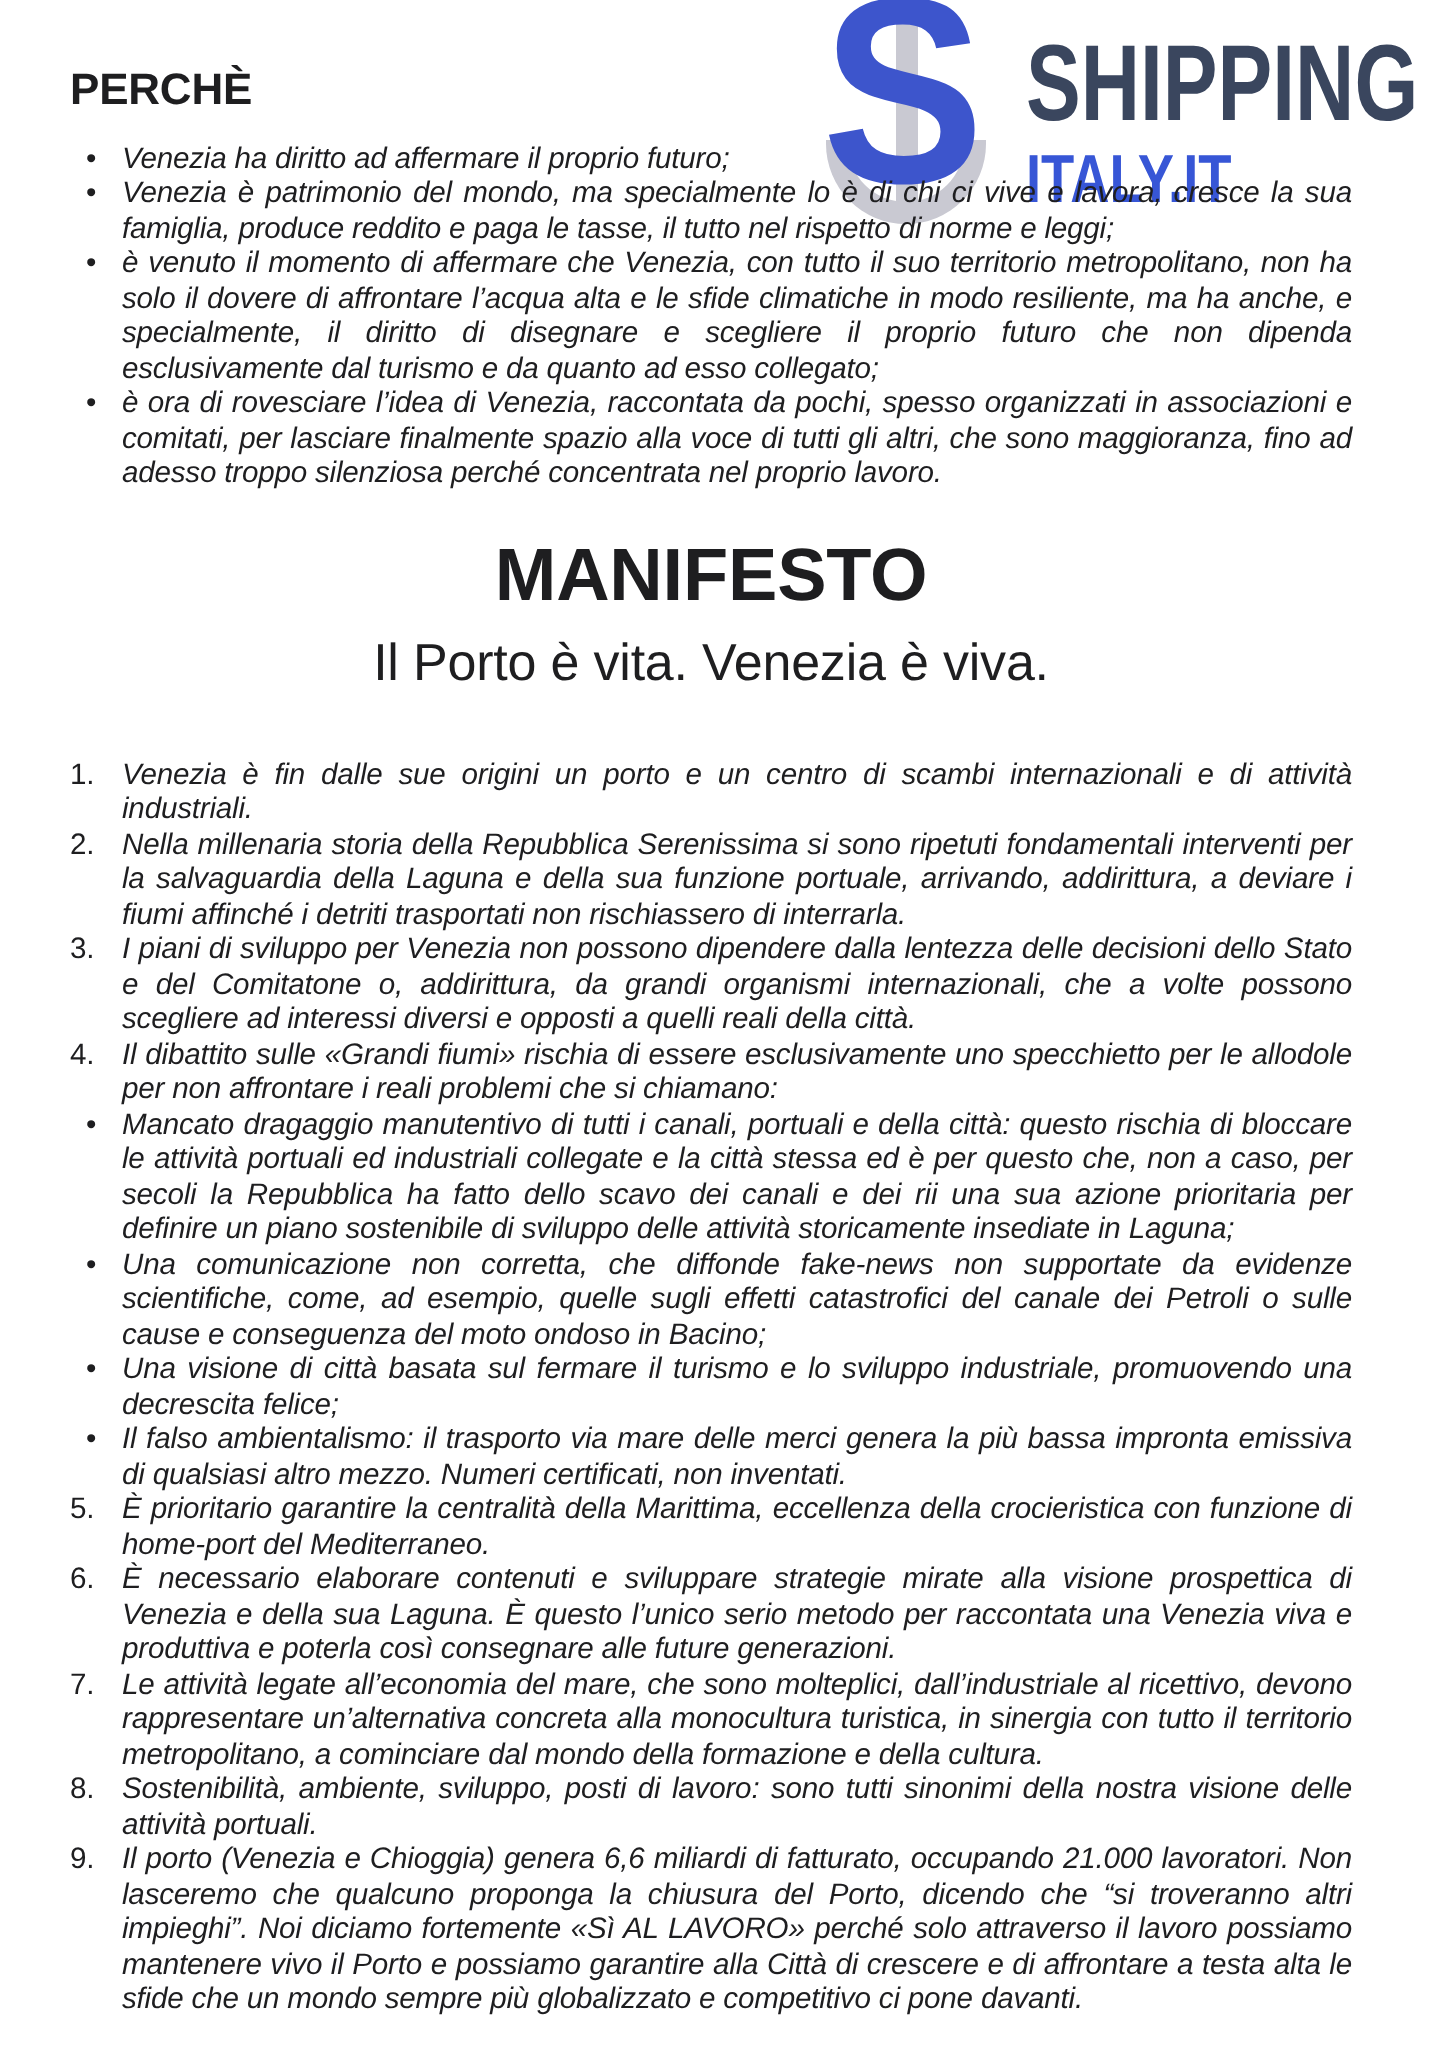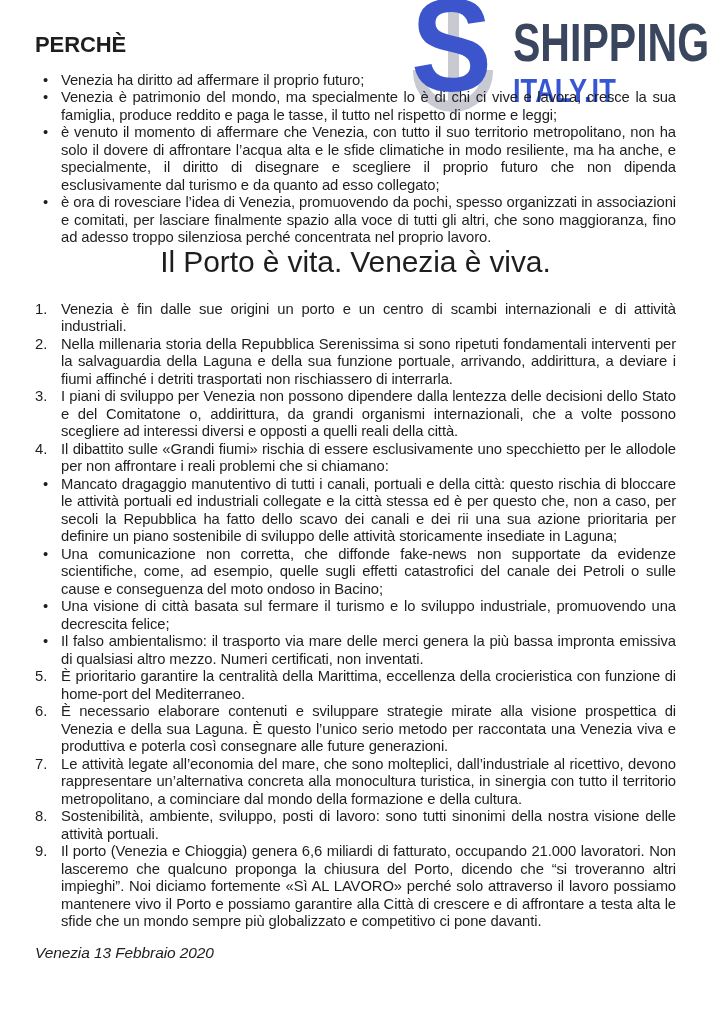--- a/index.html
+++ b/index.html
@@ -103,34 +103,35 @@
   .marker {
     flex: 0 0 26px;
     padding-left: 0;
   }
   .row.bullet .marker {
     padding-left: 8px;
   }
   .text {
     flex: 1;
     text-align: justify;
+    font-style: italic;
   }
   .manifesto-title {
     text-align: center;
     font-size: 37px;
     font-weight: 700;
     line-height: 1;
     margin: 22px 0 12px 0;
   }
   .manifesto-subtitle {
     text-align: center;
-    font-size: 30px;
+    font-size: 26px;
     font-weight: 400;
     line-height: 1;
-    margin: 0 0 24px 0;
+    margin: 0 0 36px 0;
   }
   .date-line {
     font-style: italic;
     font-size: 15.5px;
     margin-top: 13px;
   }
 </style>
 </head>
 <body>
 
@@ -160,24 +161,25 @@
       <div class="row bullet">
         <span class="marker">•</span>
         <span class="text">Venezia è patrimonio del mondo, ma specialmente lo è di chi ci vive e lavora, cresce la sua famiglia, produce reddito e paga le tasse, il tutto nel rispetto di norme e leggi;</span>
       </div>
       <div class="row bullet">
         <span class="marker">•</span>
         <span class="text">è venuto il momento di affermare che Venezia, con tutto il suo territorio metropolitano, non ha solo il dovere di affrontare l’acqua alta e le sfide climatiche in modo resiliente, ma ha anche, e specialmente, il diritto di disegnare e scegliere il proprio futuro che non dipenda esclusivamente dal turismo e da quanto ad esso collegato;</span>
       </div>
       <div class="row bullet">
         <span class="marker">•</span>
-        <span class="text">è ora di rovesciare l’idea di Venezia, promuovendo da pochi, spesso organizzati in associazioni e comitati, per lasciare finalmente spazio alla voce di tutti gli altri, che sono maggioranza, fino ad adesso troppo silenziosa perché concentrata nel proprio lavoro.</span>
-      </div>
-    </div>
-
+        <span class="text">è ora di rovesciare l’idea di Venezia, raccontata da pochi, spesso organizzati in associazioni e comitati, per lasciare finalmente spazio alla voce di tutti gli altri, che sono maggioranza, fino ad adesso troppo silenziosa perché concentrata nel proprio lavoro.</span>
+      </div>
+    </div>
+
+    <h2 class="manifesto-title">MANIFESTO</h2>
     <div class="manifesto-subtitle">Il Porto è vita. Venezia è viva.</div>
 
     <div class="nlist">
       <div class="row">
         <span class="marker">1.</span>
         <span class="text">Venezia è fin dalle sue origini un porto e un centro di scambi internazionali e di attività industriali.</span>
       </div>
       <div class="row">
         <span class="marker">2.</span>
         <span class="text">Nella millenaria storia della Repubblica Serenissima si sono ripetuti fondamentali interventi per la salvaguardia della Laguna e della sua funzione portuale, arrivando, addirittura, a deviare i fiumi affinché i detriti trasportati non rischiassero di interrarla.</span>

